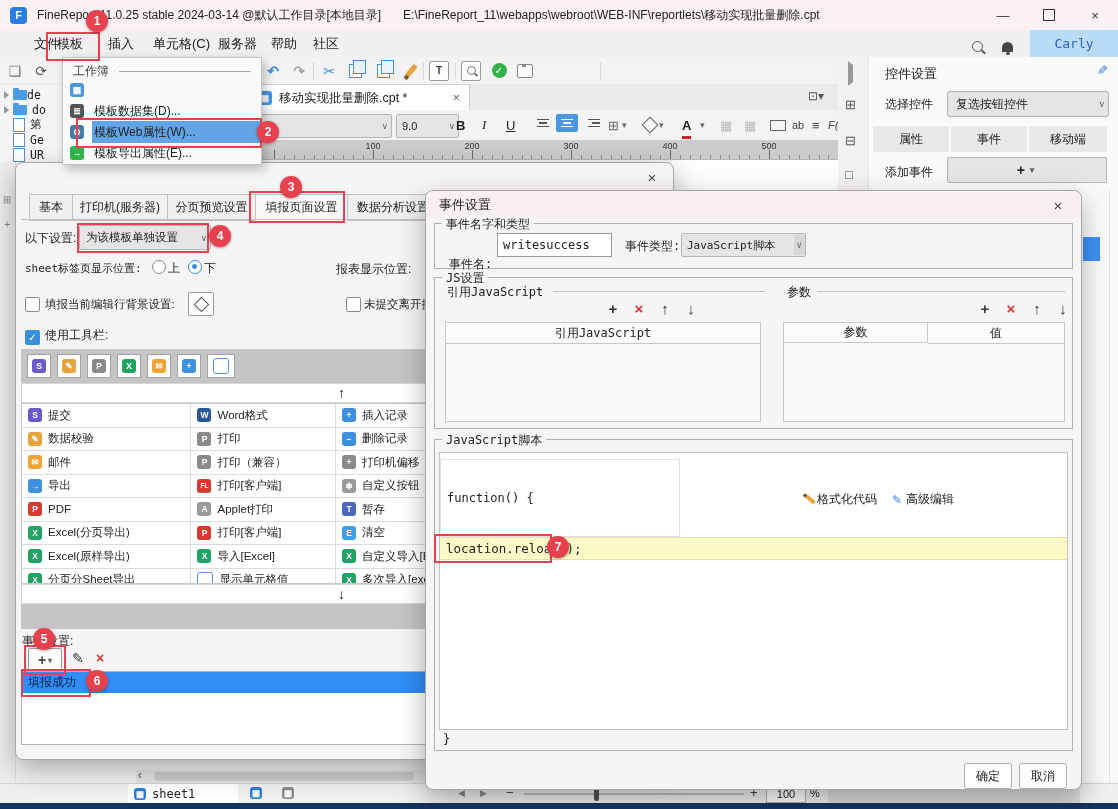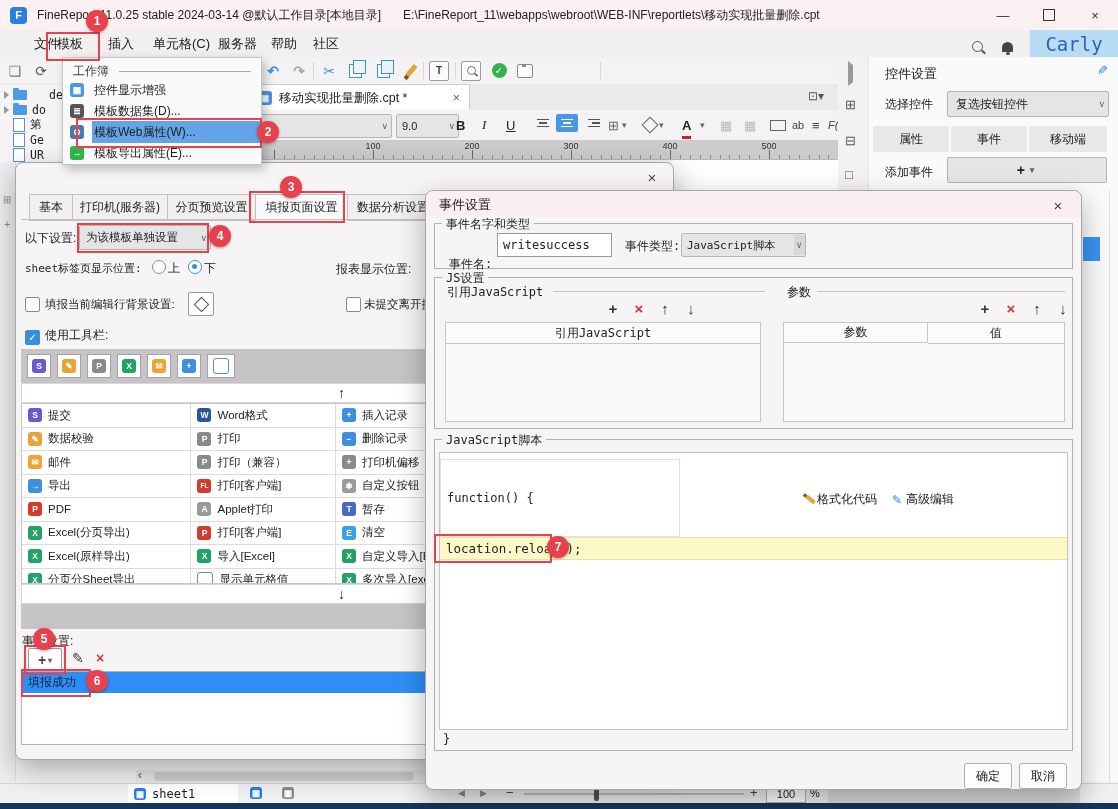--- a/index.html
+++ b/index.html
@@ -16,21 +16,21 @@
   .tb-title{font-size:12px;margin-left:10px;white-space:nowrap;}
   .tb-path{font-size:12px;margin-left:22px;white-space:nowrap;}
   .win-btns{position:absolute;right:0;top:0;height:30px;display:flex;}
   .win-btn{width:46px;height:30px;display:flex;align-items:center;justify-content:center;font-size:13px;color:#333;}
   .win-max{width:10px;height:10px;border:1.4px solid #333;}
 
   
   .menubar{position:absolute;left:0;top:30px;width:1118px;height:27px;background:#f2eff1;border-bottom:1px solid #e3e1e3;}
   .menu-item{position:absolute;top:0;height:27px;display:flex;align-items:center;font-size:13px;padding:0 6px;}
   .user-chip{position:absolute;right:0;top:0;width:88px;height:27px;background:#b9dcf6;color:#2a63b8;
-             font-size:19px;display:flex;align-items:center;justify-content:center;font-family:"DejaVu Sans Mono",monospace;}
+             font-size:13px;display:flex;align-items:center;justify-content:center;font-family:"DejaVu Sans Mono",monospace;}
   .mag{width:9px;height:9px;border:1.6px solid #555;border-radius:50%;position:relative;display:inline-block;}
   .mag::after{content:"";position:absolute;width:5px;height:1.8px;background:#555;transform:rotate(45deg);right:-4px;bottom:-2px;}
   .bell{width:11px;height:10px;background:#444;border-radius:6px 6px 1px 1px;position:relative;display:inline-block;}
   .bell::after{content:"";position:absolute;left:3.5px;bottom:-3px;width:4px;height:3px;background:#444;border-radius:50%;}
 
   
   .toolbar{position:absolute;left:0;top:57px;width:838px;height:27px;background:#f4f2f4;border-bottom:1px solid #e2e0e2;}
   .tbtn{position:absolute;top:3px;width:22px;height:21px;display:flex;align-items:center;justify-content:center;font-size:14px;}
   .tsep{position:absolute;top:5px;width:1px;height:17px;background:#d8d6d8;}
   .cpy{width:11px;height:12px;border:1.6px solid #3d8fe0;background:#fff;position:relative;}
@@ -308,21 +308,21 @@
       <span class="rnum" style="left: 222px;">200</span>
       <span class="rnum" style="left: 321px;">300</span>
       <span class="rnum" style="left: 420px;">400</span>
       <span class="rnum" style="left: 519px;">500</span>
     </div>
 
   <div class="abs" style="left:0;top:85px;width:62px;height:77px;background:#f6f4f6">
     <div class="tree-row" style="top:2px">
         <span class="tri-r"></span>
         <span class="folder"></span>
-        <span style="margin-left:22px" class="mono">de</span>
+        <span style="margin-left:0" class="mono">de</span>
       </div>
     <div class="tree-row" style="top:17px">
         <span class="tri-r"></span>
         <span class="folder"></span>
         <span style="margin-left:5px" class="mono">do</span>
       </div>
     <div class="tree-row" style="top:32px">
         <span class="pagei" style="margin-left:13px"></span>
         <span style="margin-left:5px">第</span>
       </div>
@@ -391,21 +391,20 @@
     </div>
     <div class="abs" style="left:214px;top:180px;width:17px;height:24px;background:#3b93f5"></div>
     <i class="abs" style="left:240px;top:133px;width:1px;height:592px;background:#e2e0e2"></i>
   </div>
 
   <div class="ddmenu">
     <span class="dd-head">工作簿</span>
     <span class="dd-line"></span>
     <div class="dd-item" style="top:21px">
       <span class="dd-ic" style="background:#4a96e3">▦</span>
-      <span class="dd-lab">控件显示增强</span>
     </div>
     <div class="dd-item" style="top:42px">
       <span class="dd-ic" style="background:#555">≣</span>
       <span class="dd-lab">模板数据集(D)...</span>
     </div>
     <div class="dd-item dd-sel" style="top:63px">
       <span class="dd-ic" style="background:#4a7ba8">⊕</span>
       <span class="dd-lab">模板Web属性(W)...</span>
     </div>
     <div class="dd-item" style="top:84px">

